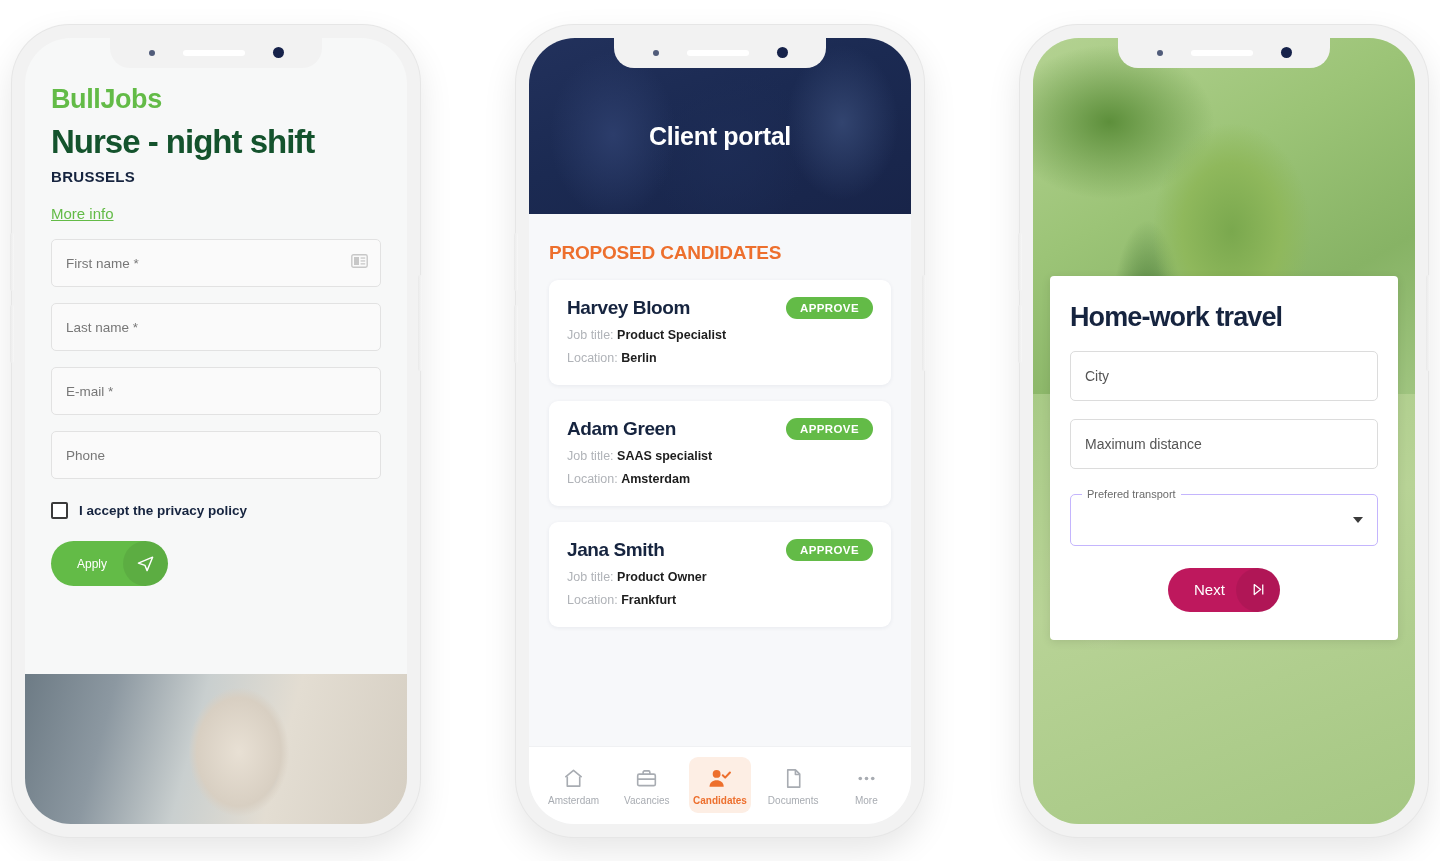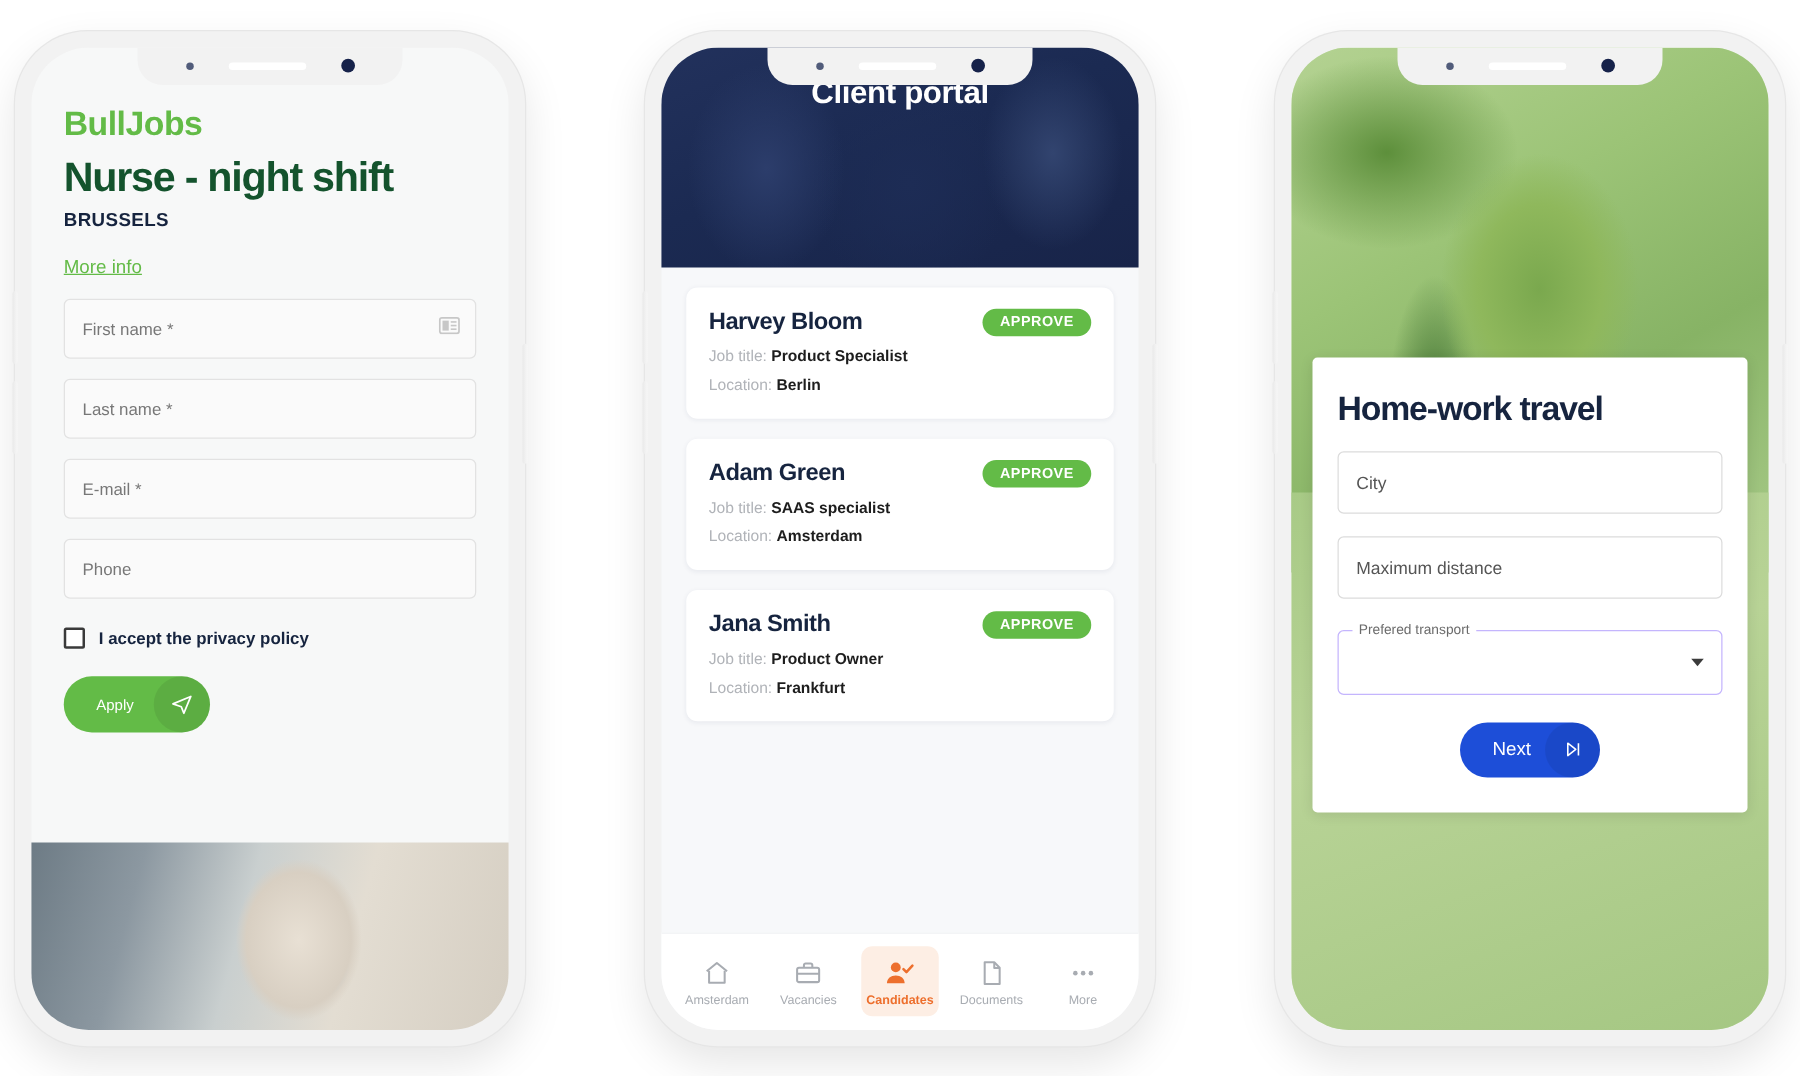--- a/index.html
+++ b/index.html
@@ -124,21 +124,21 @@
 
   
   .p2 { height: 100%; background: #f7f8fa; display: flex; flex-direction: column; }
   .p2-hero {
     height: 176px; position: relative; flex: 0 0 auto;
     background:
       radial-gradient(ellipse 90px 120px at 22% 55%, #2c3d6b 0%, rgba(44,61,107,0) 70%),
       radial-gradient(ellipse 110px 130px at 52% 62%, #1d2c55 0%, rgba(29,44,85,0) 72%),
       radial-gradient(ellipse 80px 110px at 82% 48%, #32446f 0%, rgba(50,68,111,0) 70%),
       linear-gradient(160deg, #22315c 0%, #1b2a52 45%, #182449 100%);
-    display: flex; align-items: flex-start; justify-content: center;
+    display: flex; align-items: center; justify-content: center;
   }
   .p2-hero .t { font-size: 25px; font-weight: bold; color: #fff; letter-spacing: -.3px; margin-top: 22px; }
   .p2-main { flex: 1; padding: 0 20px; overflow: hidden; }
   .sect-title {
     margin-top: 28px; font-size: 19px; font-weight: bold;
     color: #ed6f2d; letter-spacing: -.2px;
   }
   .cand-card {
     margin-top: 16px; background: #fff;
     border-radius: 9px; padding: 17px 18px 20px 18px;
@@ -179,21 +179,21 @@
       linear-gradient(150deg,#b4d292 0%,#9cc477 35%,#87b365 65%,#a9cb8a 100%);
   }
   .p3-bg-bot {
     bottom: 0; height: 430px;
     background:
       radial-gradient(ellipse 120px 90px at 58% 24%, #d8e8bd 0%, rgba(216,232,189,0) 70%),
       radial-gradient(ellipse 80px 120px at 18% 40%, #cdddae 0%, rgba(205,221,174,0) 70%),
       linear-gradient(160deg,#a8ca86 0%,#b8d396 40%,#a5c783 100%);
   }
   .p3-card {
-    position: absolute; left: 17px; right: 17px; top: 248px;
+    position: absolute; left: 17px; right: 17px; top: 238px;
     background: #fff; border-radius: 4px;
     padding: 26px 20px 28px 20px;
     box-shadow: 0 2px 10px rgba(0,0,0,0.10);
   }
   .p3-title { font-size: 27px; font-weight: bold; color: #16243f; letter-spacing: -.9px; }
   .p3-field {
     margin-top: 18px; height: 50px;
     border: 1px solid #dcdcdc; border-radius: 5px;
     display: flex; align-items: center; padding: 0 14px;
   }
@@ -210,21 +210,21 @@
   }
   .p3-select .caret {
     position: absolute; right: 14px; top: 50%; transform: translateY(-50%);
     width: 0; height: 0;
     border-left: 5px solid transparent; border-right: 5px solid transparent;
     border-top: 6px solid #3b3b3b;
   }
   .next-wrap { display: flex; justify-content: center; margin-top: 22px; }
   .next-btn {
     position: relative; width: 112px; height: 44px;
-    background: #1d4ed8; border-radius: 30px;
+    background: #be185d; border-radius: 30px;
     display: flex; align-items: center; cursor: pointer;
   }
   .next-btn .lbl { font-size: 15px; color: #fff; margin-left: 26px; }
   .next-btn .knob {
     position: absolute; right: 0; top: 0;
     width: 44px; height: 44px; border-radius: 50%;
     background: rgba(0,0,0,0.07);
     display: flex; align-items: center; justify-content: center;
   }
 </style>
@@ -305,20 +305,21 @@
         <span class="speaker"></span>
         <span class="camera"></span>
       </div>
 
       <div class="p2">
         <div class="p2-hero">
           <div class="t">Client portal</div>
         </div>
 
         <div class="p2-main">
+          <div class="sect-title">PROPOSED CANDIDATES</div>
 
           <div class="cand-card">
             <div class="cand-top">
               <span class="cand-name">Harvey Bloom</span>
               <span class="approve">APPROVE</span>
             </div>
             <div class="cand-row">
               <span class="k">Job title:</span>
               <span class="v">Product Specialist</span>
             </div>

